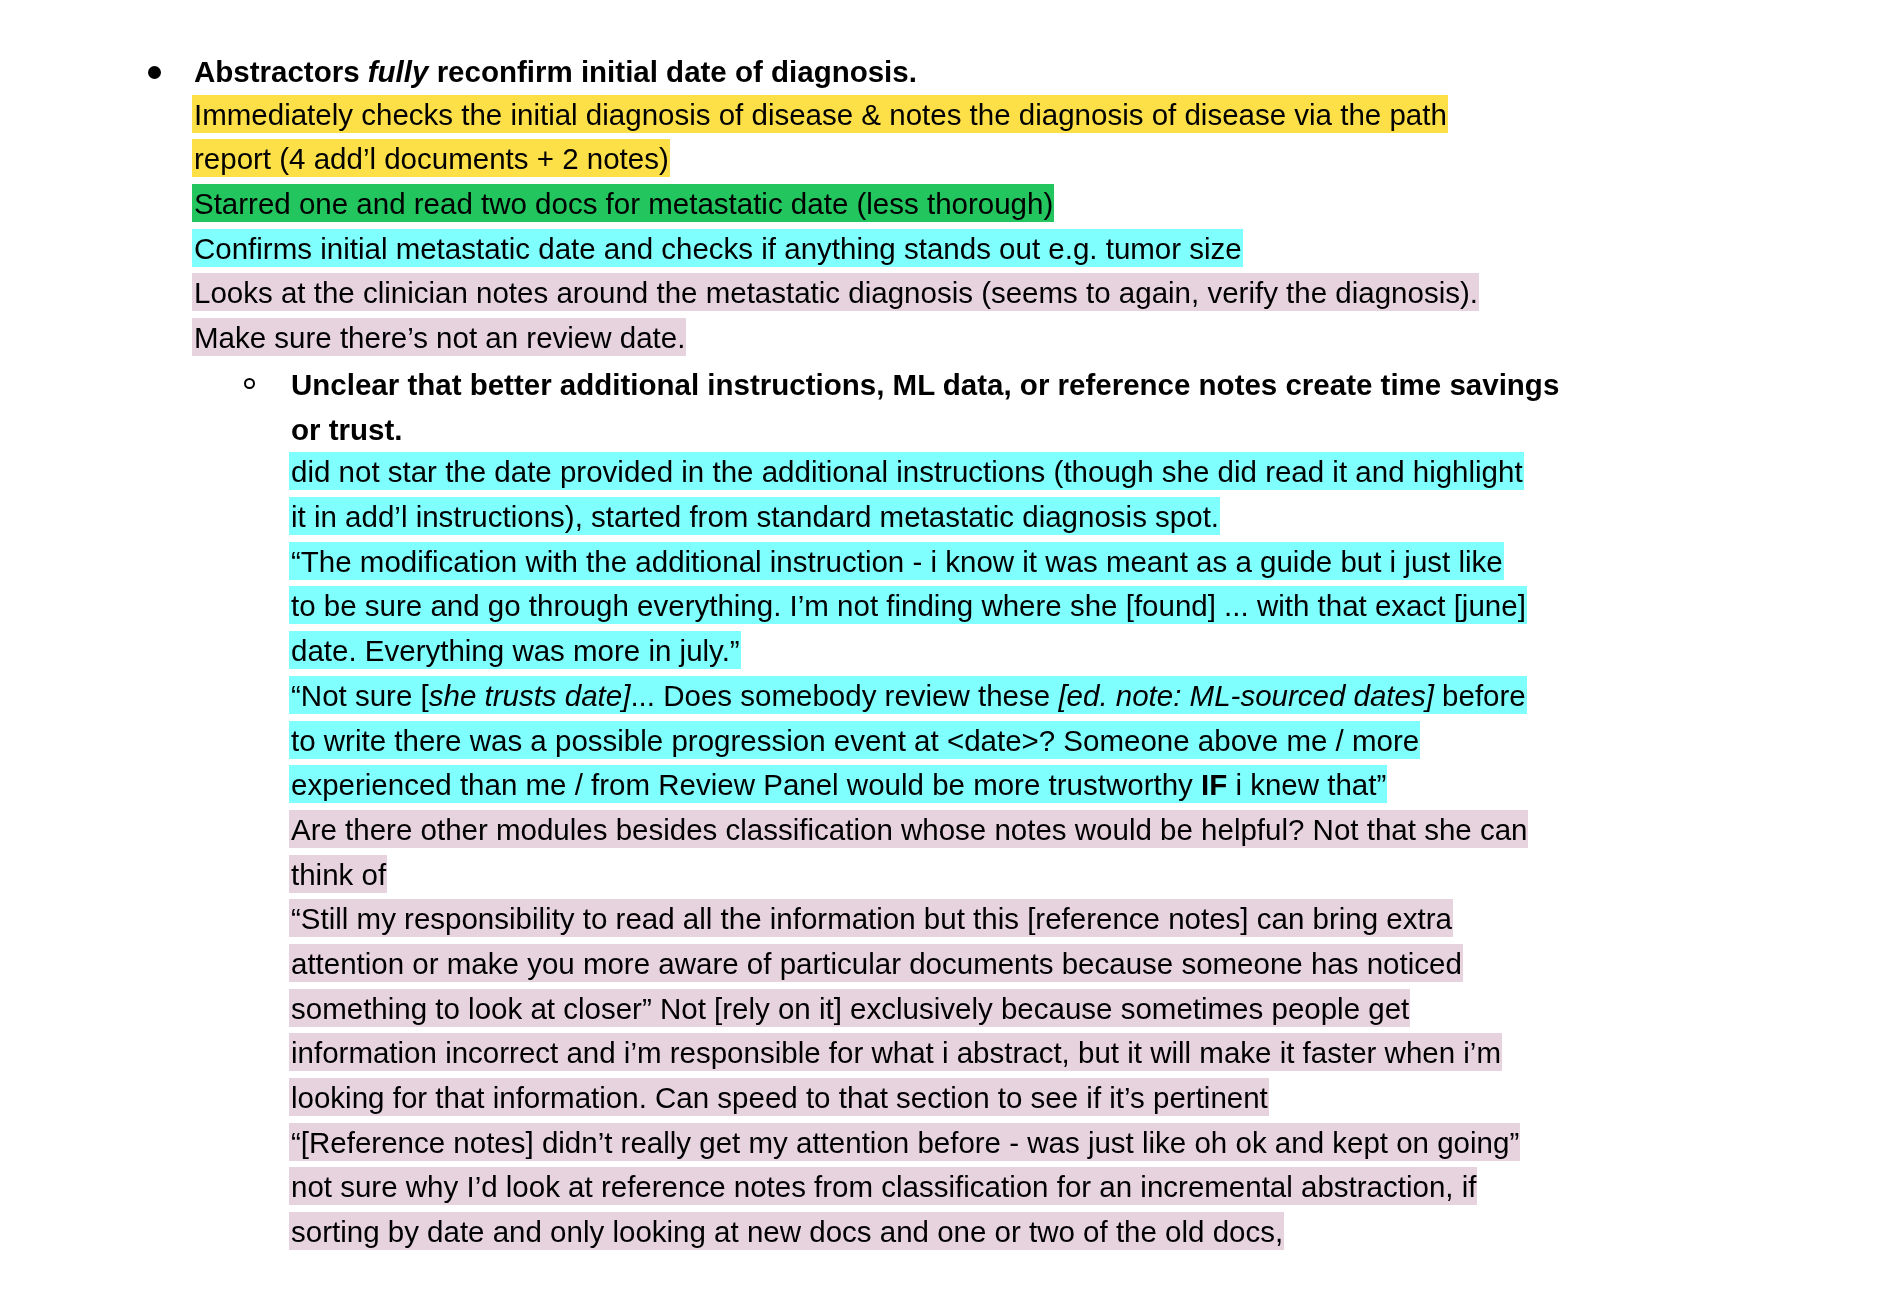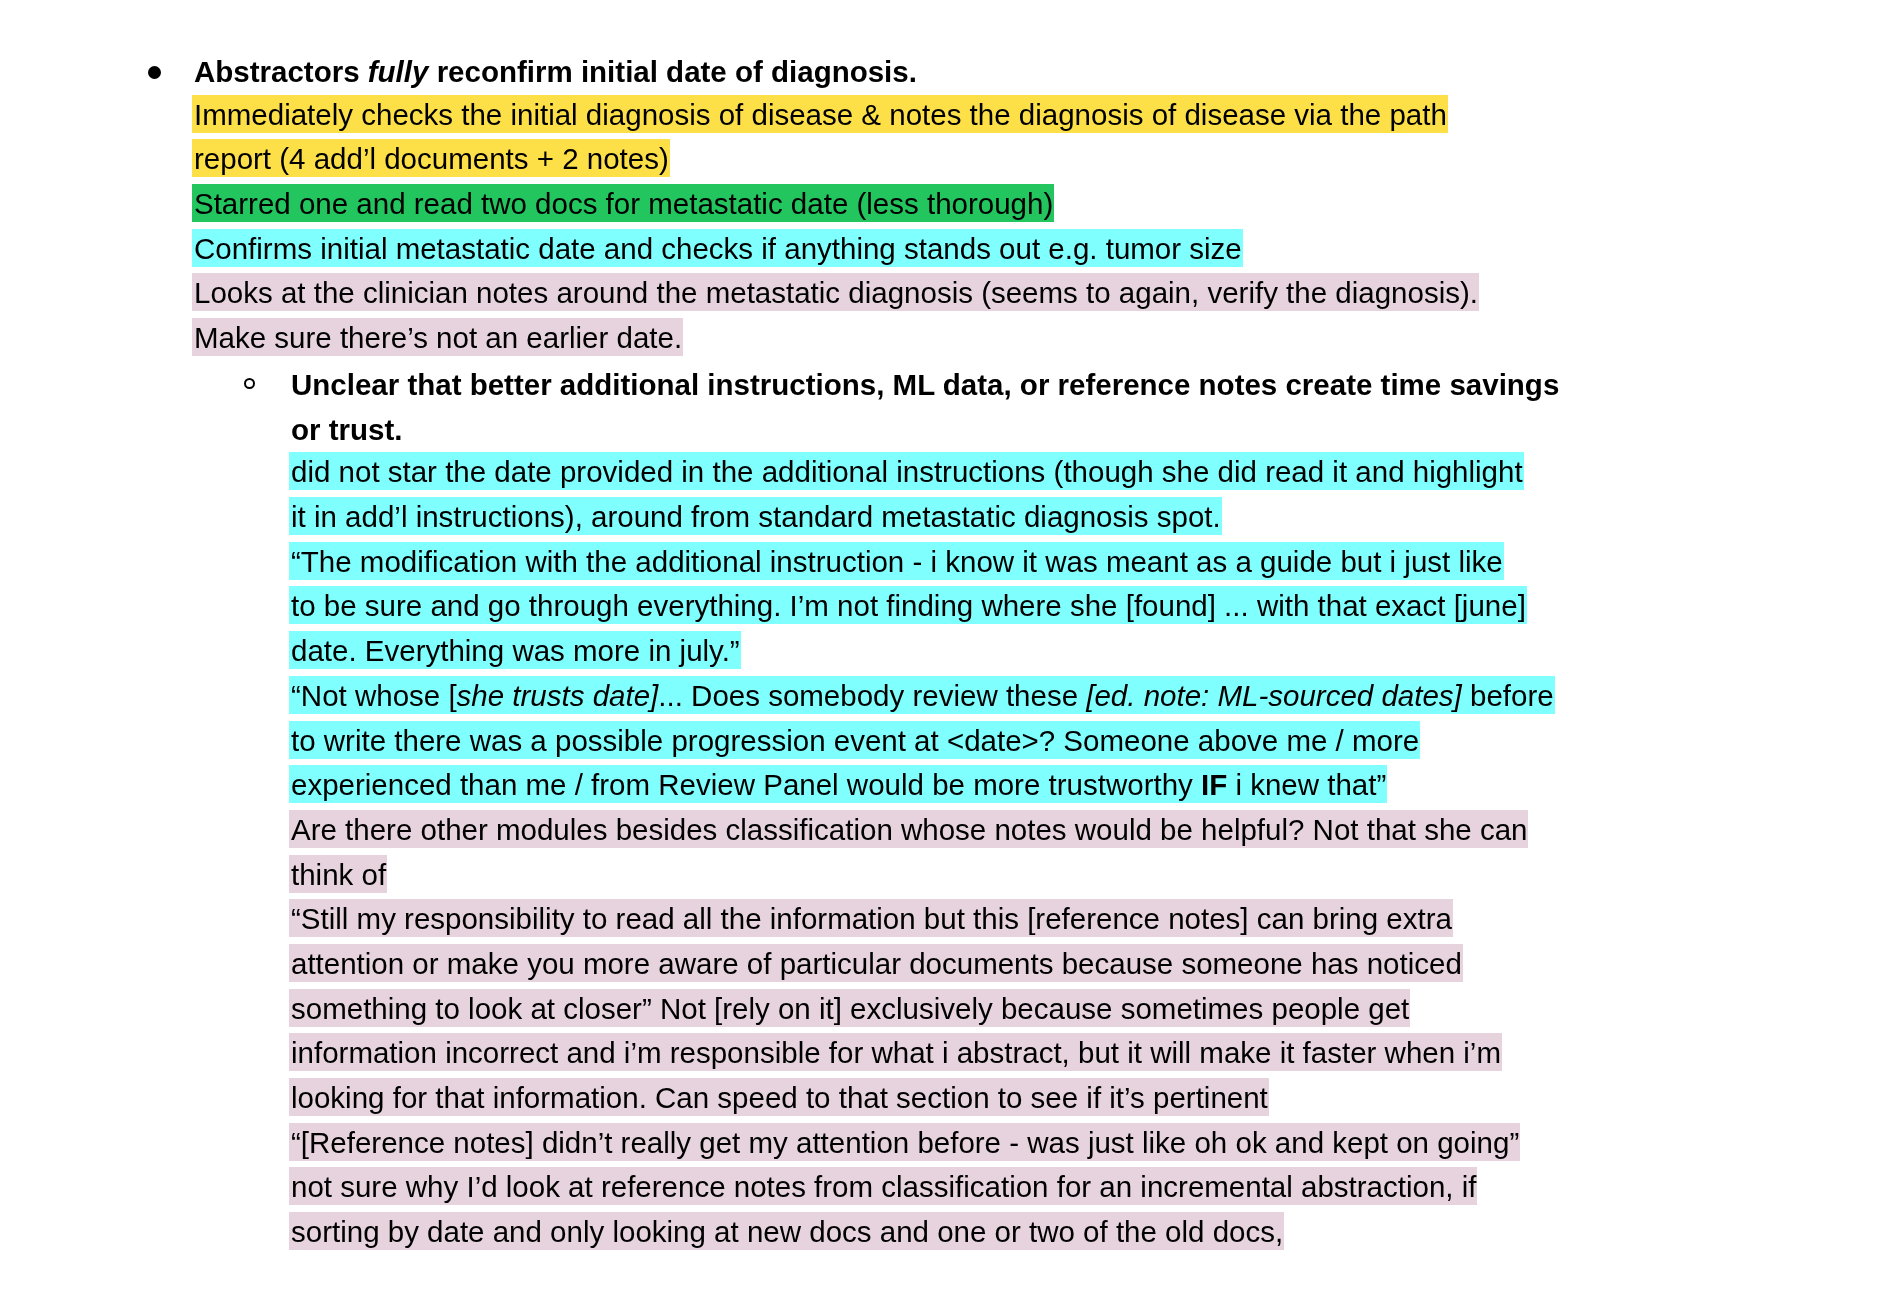--- a/index.html
+++ b/index.html
@@ -90,35 +90,35 @@
 
     <div class="line title">
       <span>Abstractors </span><span class="em">fully</span><span> reconfirm initial date of diagnosis.</span>
     </div>
 
     <div class="line"><span class="hl hl-orange">Immediately checks the initial diagnosis of disease &amp; notes the diagnosis of disease via the path</span></div>
     <div class="line"><span class="hl hl-orange">report (4 add’l documents + 2 notes)</span></div>
     <div class="line"><span class="hl hl-yellow">Starred one and read two docs for metastatic date (less thorough)</span></div>
     <div class="line"><span class="hl hl-cyan">Confirms initial metastatic date and checks if anything stands out e.g. tumor size</span></div>
     <div class="line"><span class="hl hl-pink">Looks at the clinician notes around the metastatic diagnosis (seems to again, verify the diagnosis).</span></div>
-    <div class="line"><span class="hl hl-pink">Make sure there’s not an earlier date.</span></div>
+    <div class="line"><span class="hl hl-pink">Make sure there’s not an review date.</span></div>
   </div>
 
   <div class="bullet-item bullet-l2">
     <span class="circle"></span>
 
     <div class="line title">Unclear that better additional instructions, ML data, or reference notes create time savings</div>
     <div class="line title">or trust.</div>
 
     <div class="line"><span class="hl hl-cyan">did not star the date provided in the additional instructions (though she did read it and highlight</span></div>
-    <div class="line"><span class="hl hl-cyan">it in add’l instructions), around from standard metastatic diagnosis spot.</span></div>
+    <div class="line"><span class="hl hl-cyan">it in add’l instructions), started from standard metastatic diagnosis spot.</span></div>
     <div class="line"><span class="hl hl-cyan">“The modification with the additional instruction - i know it was meant as a guide but i just like</span></div>
     <div class="line"><span class="hl hl-cyan">to be sure and go through everything. I’m not finding where she [found] ... with that exact [june]</span></div>
     <div class="line"><span class="hl hl-cyan">date. Everything was more in july.”</span></div>
-    <div class="line"><span class="hl hl-cyan"><span>“Not whose [</span><span class="em">she trusts date]</span><span>... Does somebody review these </span><span class="em">[ed. note: ML-sourced dates]</span><span> before</span></span></div>
+    <div class="line"><span class="hl hl-cyan"><span>“Not sure [</span><span class="em">she trusts date]</span><span>... Does somebody review these </span><span class="em">[ed. note: ML-sourced dates]</span><span> before</span></span></div>
     <div class="line"><span class="hl hl-cyan">to write there was a possible progression event at &lt;date&gt;? Someone above me / more</span></div>
     <div class="line"><span class="hl hl-cyan"><span>experienced than me / from Review Panel would be more trustworthy </span><span class="strong">IF</span><span> i knew that”</span></span></div>
     <div class="line"><span class="hl hl-pink">Are there other modules besides classification whose notes would be helpful? Not that she can</span></div>
     <div class="line"><span class="hl hl-pink">think of</span></div>
     <div class="line"><span class="hl hl-pink">“Still my responsibility to read all the information but this [reference notes] can bring extra</span></div>
     <div class="line"><span class="hl hl-pink">attention or make you more aware of particular documents because someone has noticed</span></div>
     <div class="line"><span class="hl hl-pink">something to look at closer” Not [rely on it] exclusively because sometimes people get</span></div>
     <div class="line"><span class="hl hl-pink">information incorrect and i’m responsible for what i abstract, but it will make it faster when i’m</span></div>
     <div class="line"><span class="hl hl-pink">looking for that information. Can speed to that section to see if it’s pertinent</span></div>
     <div class="line"><span class="hl hl-pink">“[Reference notes] didn’t really get my attention before - was just like oh ok and kept on going”</span></div>

